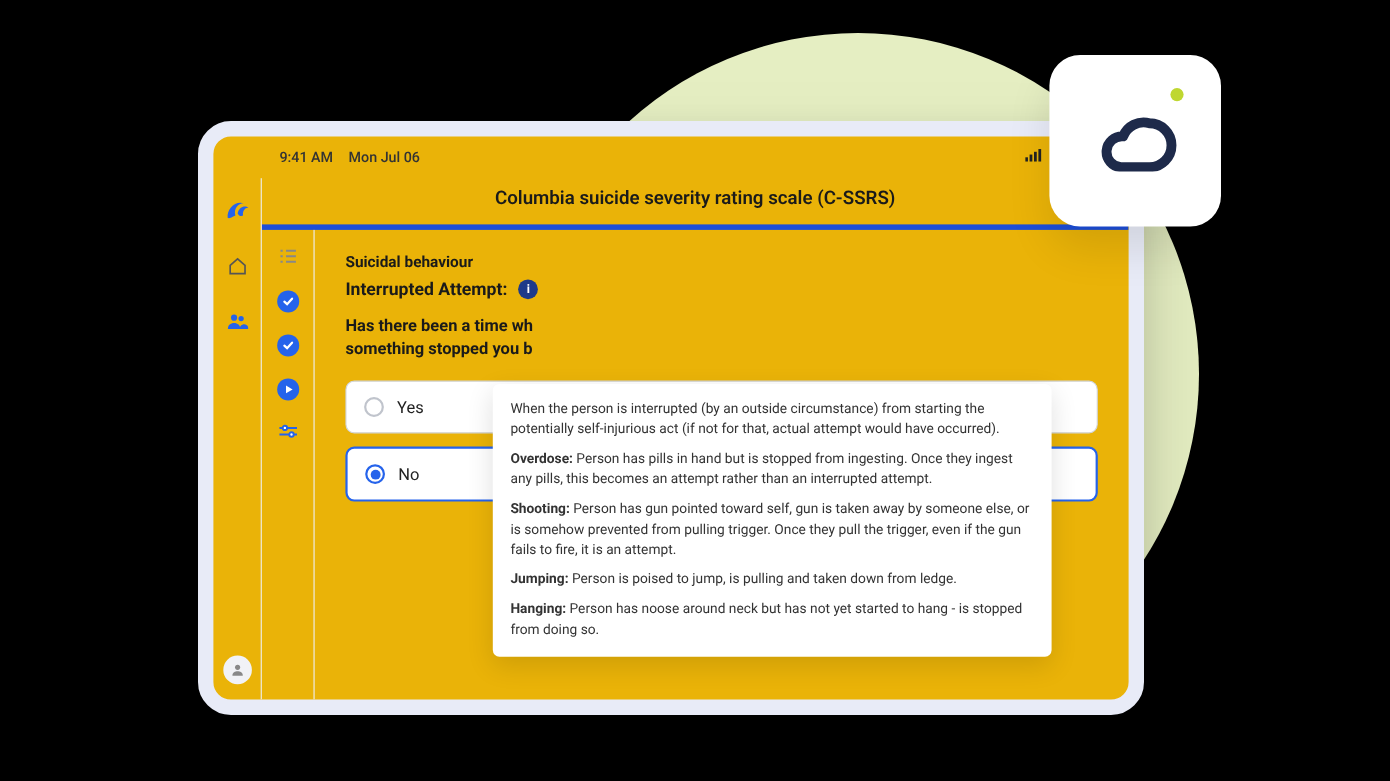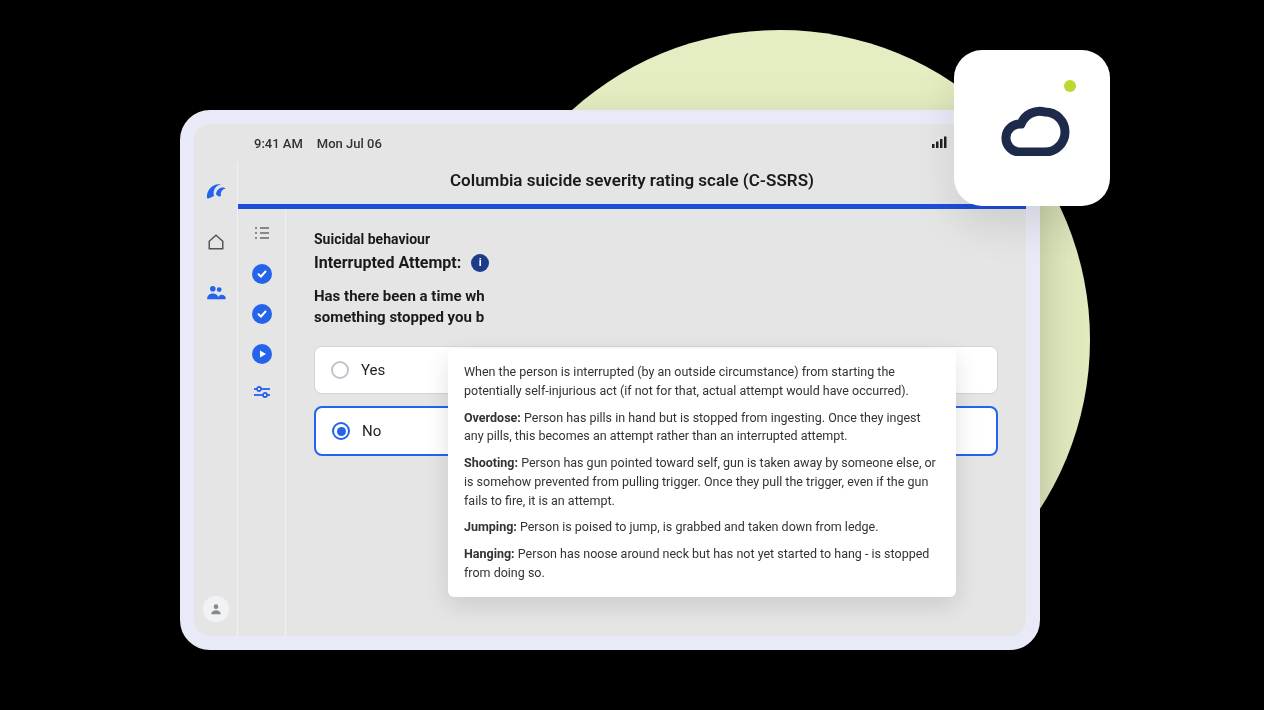--- a/index.html
+++ b/index.html
@@ -19,21 +19,21 @@
     background: #e5eec2;
     top: 30px;
     left: 470px;
   }
   .tablet {
     position: absolute;
     top: 110px;
     left: 180px;
     width: 860px;
     height: 540px;
-    background: #e5e5e5;
+    background: #eab308;
     border-radius: 30px;
     box-shadow: 0 40px 80px rgba(0,0,0,0.15), 0 10px 30px rgba(0,0,0,0.1);
     border: 14px solid #e8ebf7;
     overflow: hidden;
     display: flex;
     flex-direction: column;
   }
   .status-bar {
     height: 38px;
     display: flex;
@@ -292,21 +292,21 @@
             <span class="radio-circle">
                 <span class="dot"></span>
               </span>
             <span class="radio-label">No</span>
           </div>
 
           <div class="tooltip">
             <p>When the person is interrupted (by an outside circumstance) from starting the potentially self-injurious act (if not for that, actual attempt would have occurred).</p>
             <p><strong>Overdose:</strong><span> Person has pills in hand but is stopped from ingesting. Once they ingest any pills, this becomes an attempt rather than an interrupted attempt.</span></p>
             <p><strong>Shooting:</strong><span> Person has gun pointed toward self, gun is taken away by someone else, or is somehow prevented from pulling trigger. Once they pull the trigger, even if the gun fails to fire, it is an attempt.</span></p>
-            <p><strong>Jumping:</strong><span> Person is poised to jump, is grabbed and taken down from ledge.</span></p>
+            <p><strong>Jumping:</strong><span> Person is poised to jump, is pulling and taken down from ledge.</span></p>
             <p><strong>Hanging:</strong><span> Person has noose around neck but has not yet started to hang - is stopped from doing so.</span></p>
           </div>
 
         </div>
       </div>
     </div>
   </div>
 </div>
 
 <div class="cloud-badge">

